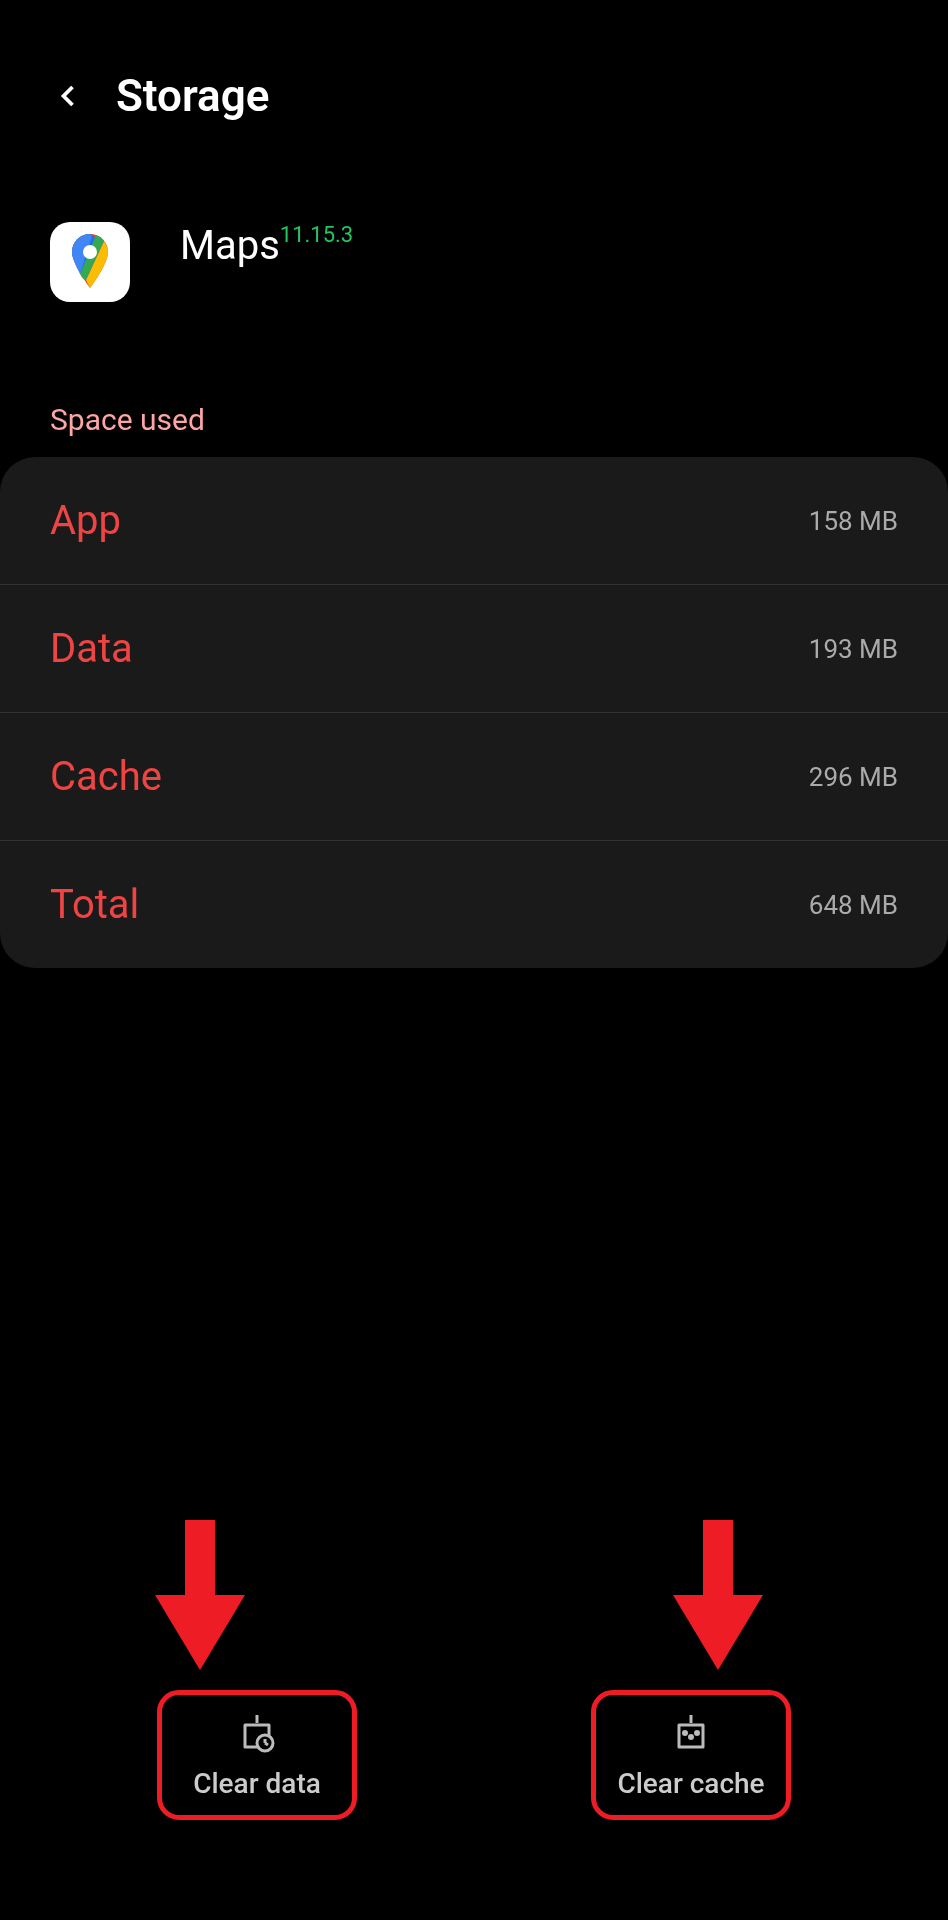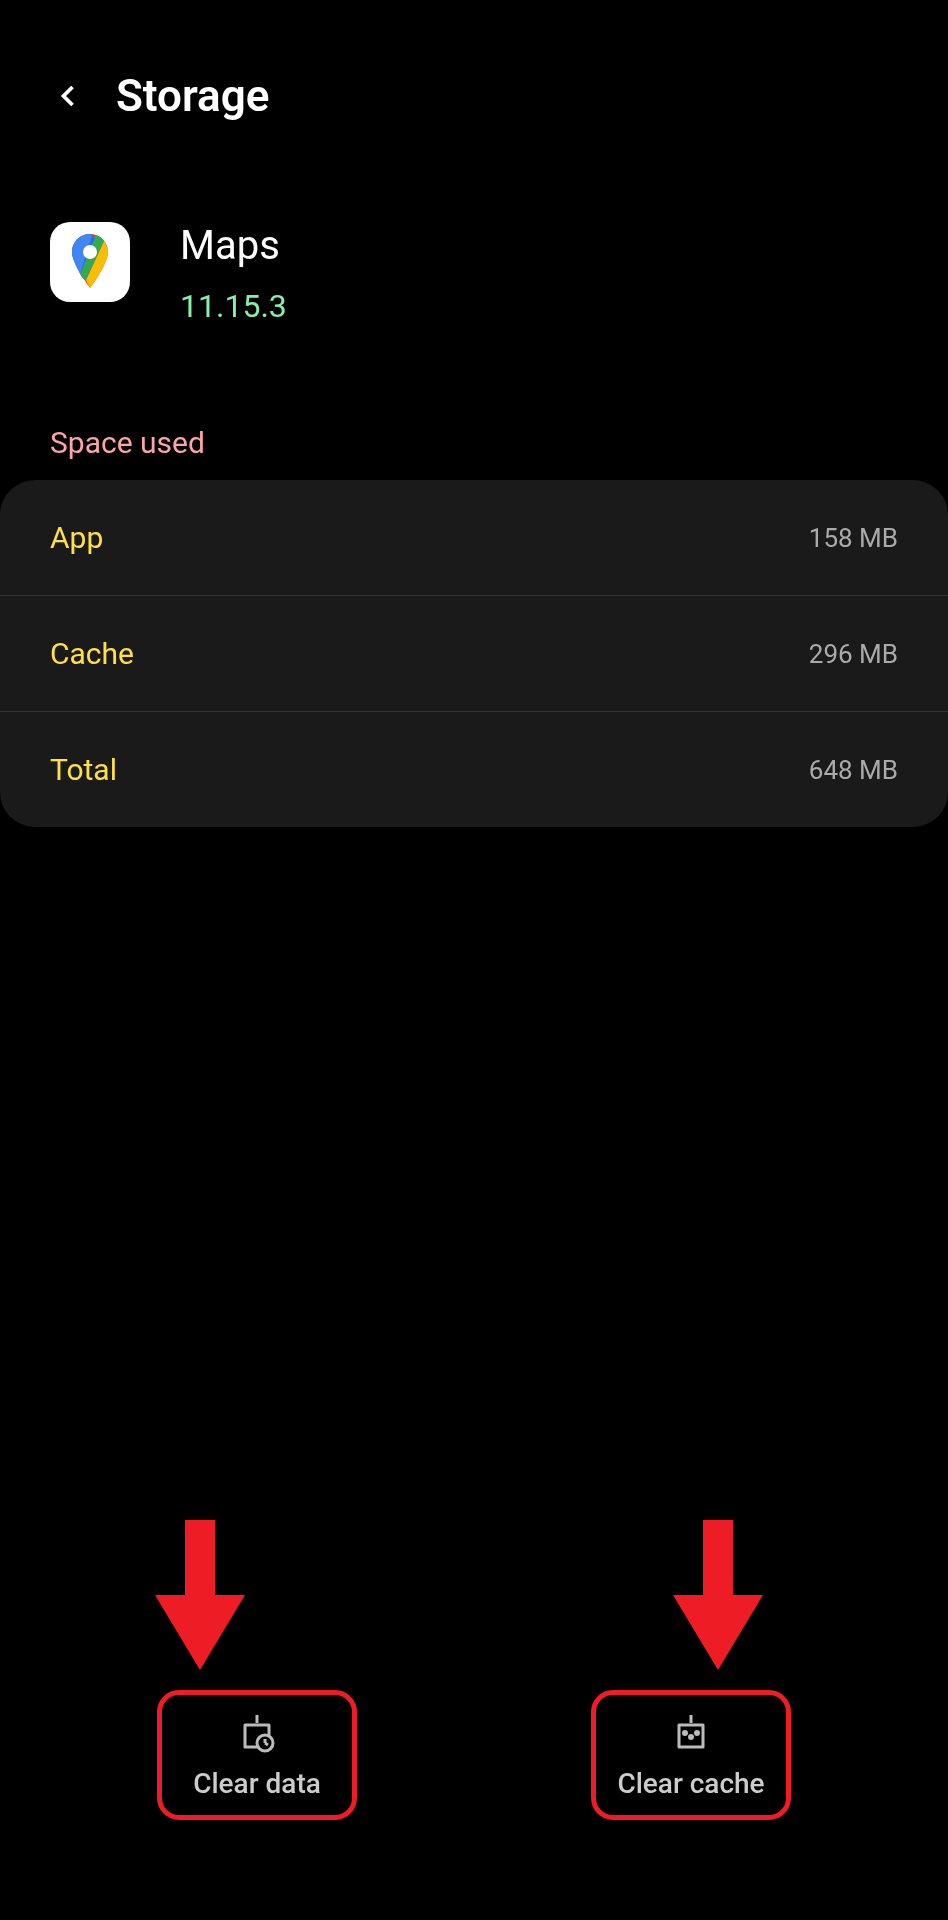--- a/index.html
+++ b/index.html
@@ -45,32 +45,32 @@
       align-items: center;
       justify-content: center;
       margin-right: 50px;
     }
     .app-icon svg {
       width: 50px;
       height: 60px;
     }
     .app-details {
       display: flex;
-      flex-direction: column;
+      flex-direction: row;
       padding-top: 0px;
     }
     .app-name {
       font-size: 40px;
       font-weight: 400;
       color: #ffffff;
       margin-bottom: 18px;
     }
     .app-version {
-      font-size: 32px;
-      color: #86efac;
+      font-size: 22px;
+      color: #22c55e;
     }
     .section-label {
       font-size: 30px;
       color: #fca5a5;
       padding: 60px 50px 20px 50px;
     }
     .storage-card {
       background: #1a1a1a;
       border-radius: 35px;
       margin: 0 0px;
@@ -80,23 +80,23 @@
       display: flex;
       justify-content: space-between;
       align-items: center;
       padding: 40px 50px;
       border-bottom: 1px solid #333333;
     }
     .storage-row:last-child {
       border-bottom: none;
     }
     .storage-label {
-      font-size: 30px;
+      font-size: 40px;
       font-weight: 400;
-      color: #fde047;
+      color: #ef4444;
     }
     .storage-value {
       font-size: 26px;
       color: #aaaaaa;
     }
     .bottom-bar {
       position: absolute;
       bottom: 100px;
       left: 0;
       right: 0;
@@ -169,20 +169,24 @@
     <div class="app-version">11.15.3</div>
   </div>
 </div>
 
 <div class="section-label">Space used</div>
 
 <div class="storage-card">
   <div class="storage-row">
     <div class="storage-label">App</div>
     <div class="storage-value">158 MB</div>
+  </div>
+  <div class="storage-row">
+    <div class="storage-label">Data</div>
+    <div class="storage-value">193 MB</div>
   </div>
   <div class="storage-row">
     <div class="storage-label">Cache</div>
     <div class="storage-value">296 MB</div>
   </div>
   <div class="storage-row">
     <div class="storage-label">Total</div>
     <div class="storage-value">648 MB</div>
   </div>
 </div>

